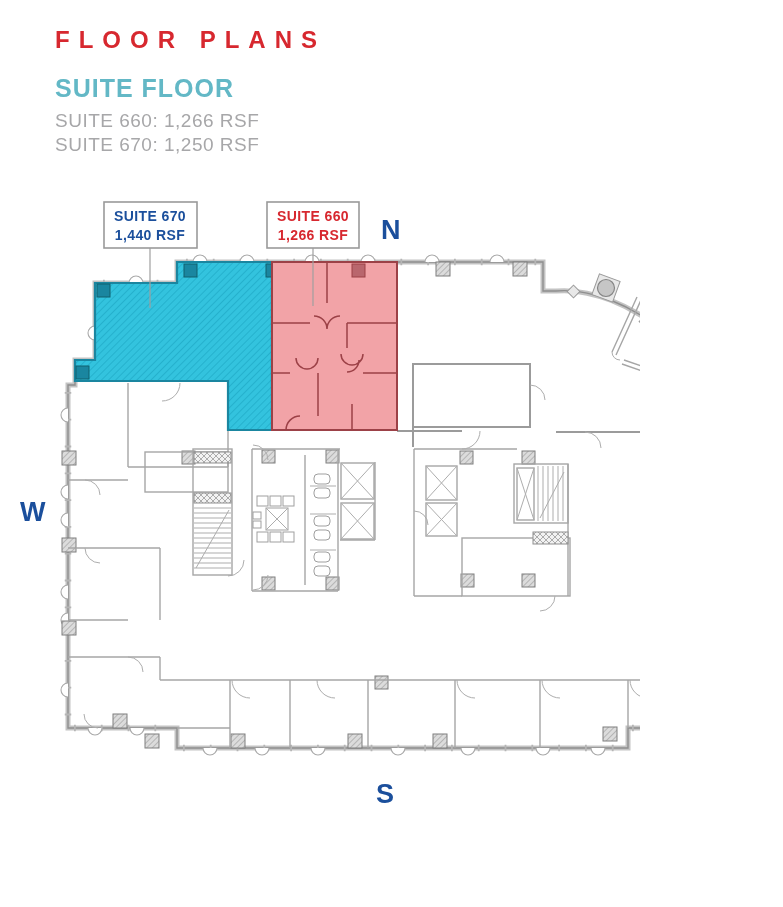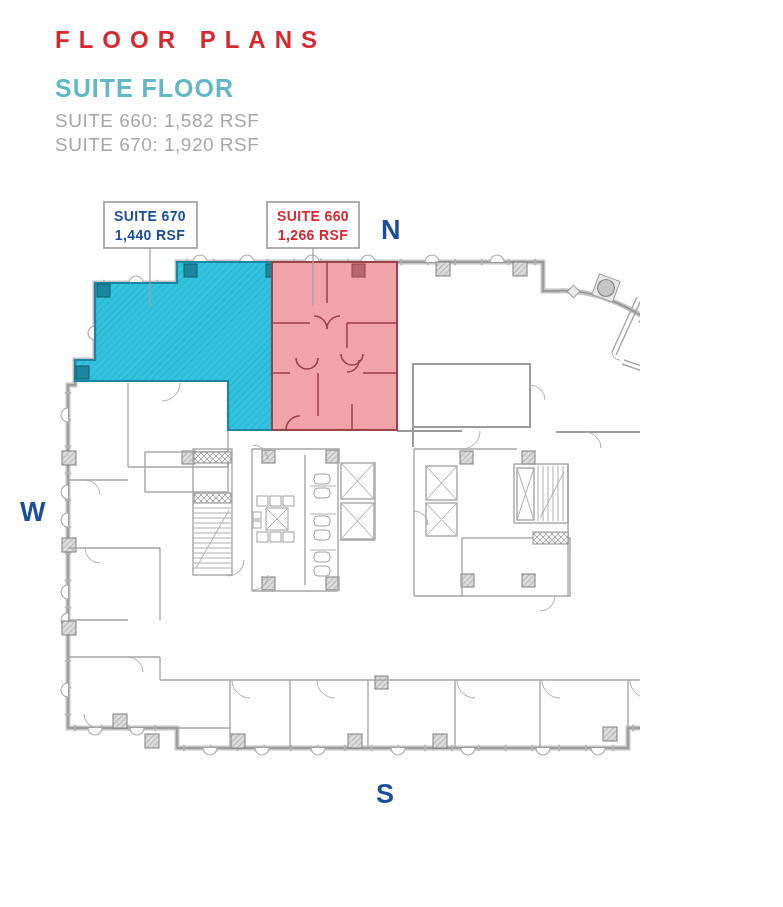--- a/index.html
+++ b/index.html
@@ -35,22 +35,22 @@
   .compass{font-size:27px;font-weight:bold;fill:var(--navy,#1b4f9c);}
 </style>
 </head>
 <body>
 
 <div class="page">
 
   <div class="header">
     <h1 class="title">FLOOR PLANS</h1>
     <h2 class="floor">SUITE FLOOR</h2>
-    <div class="suite-line">SUITE 660: 1,582 RSF</div>
-    <div class="suite-line">SUITE 670: 1,920 RSF</div>
+    <div class="suite-line">SUITE 660: 1,266 RSF</div>
+    <div class="suite-line">SUITE 670: 1,250 RSF</div>
   </div>
 
   <svg width="783" height="907" viewBox="0 0 783 907">
     <defs>
       <pattern id="cyanHatch" width="5" height="5" patternTransform="rotate(45)" patternUnits="userSpaceOnUse">
         <rect width="5" height="5" fill="#33c3de"></rect>
         <line x1="0" y1="0" x2="0" y2="5" stroke="#1fa9c6" stroke-width="1.4"></line>
       </pattern>
       <pattern id="grayHatch" width="4" height="4" patternTransform="rotate(45)" patternUnits="userSpaceOnUse">
         <rect width="4" height="4" fill="#dcdcdc"></rect>

